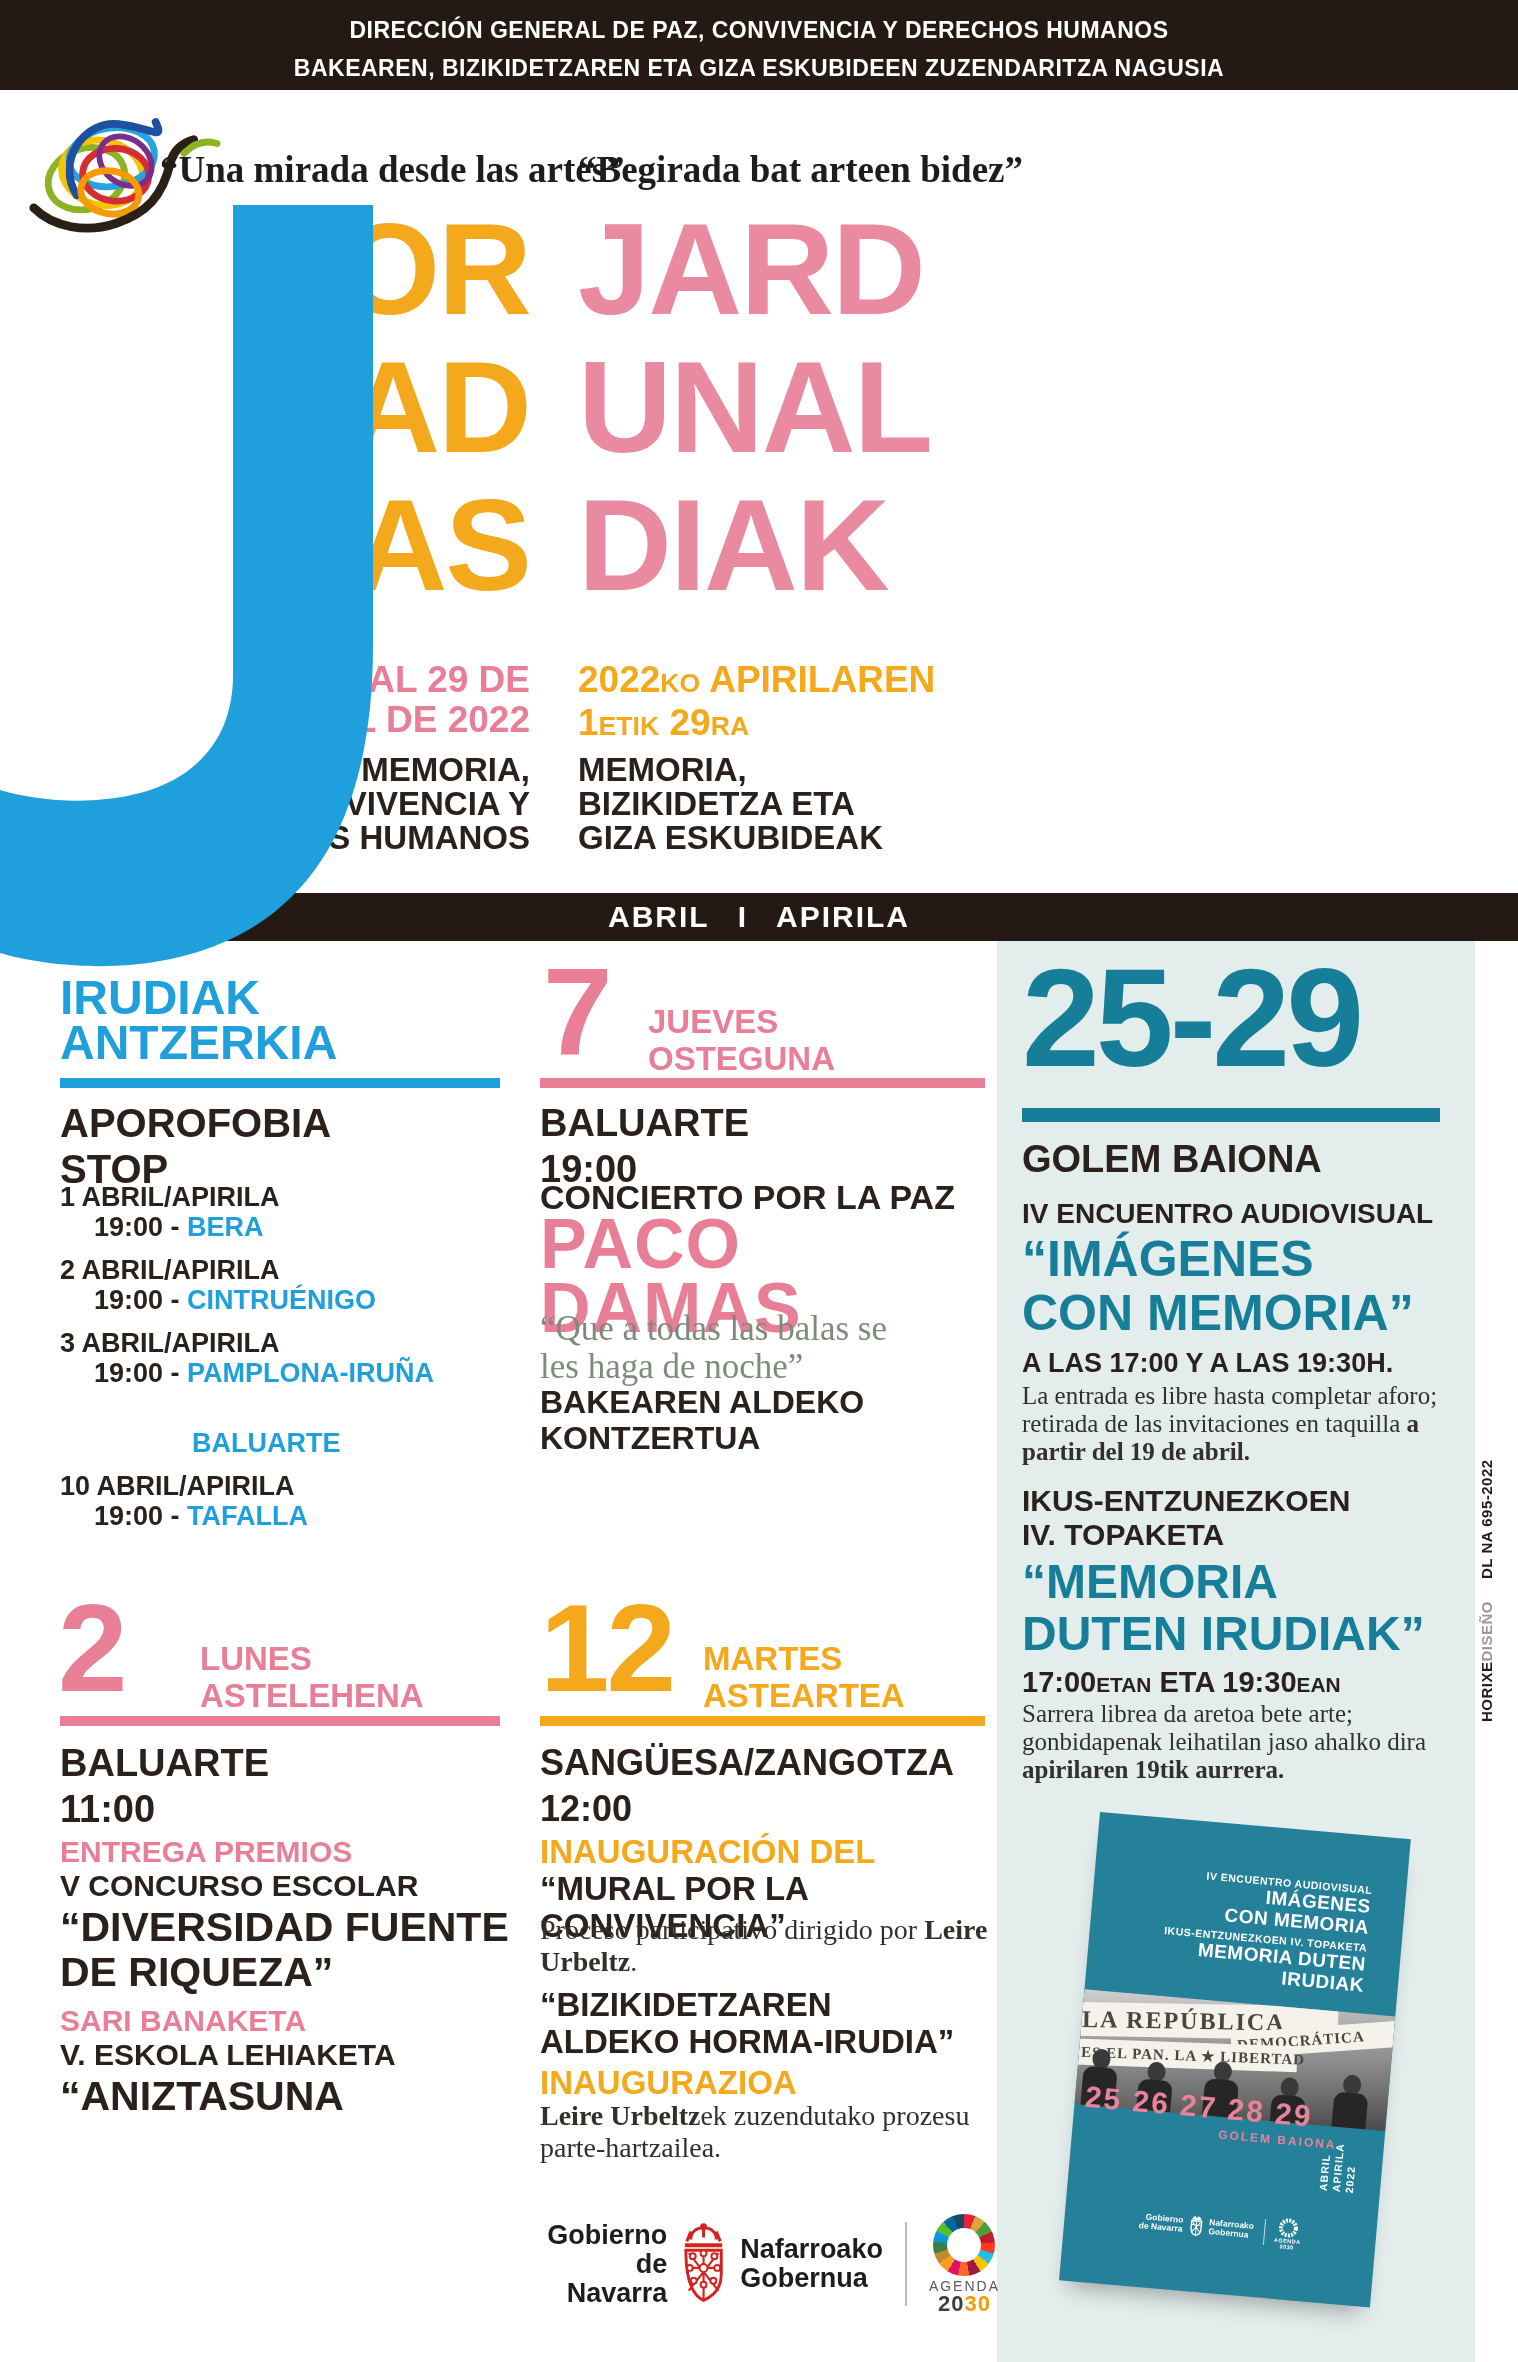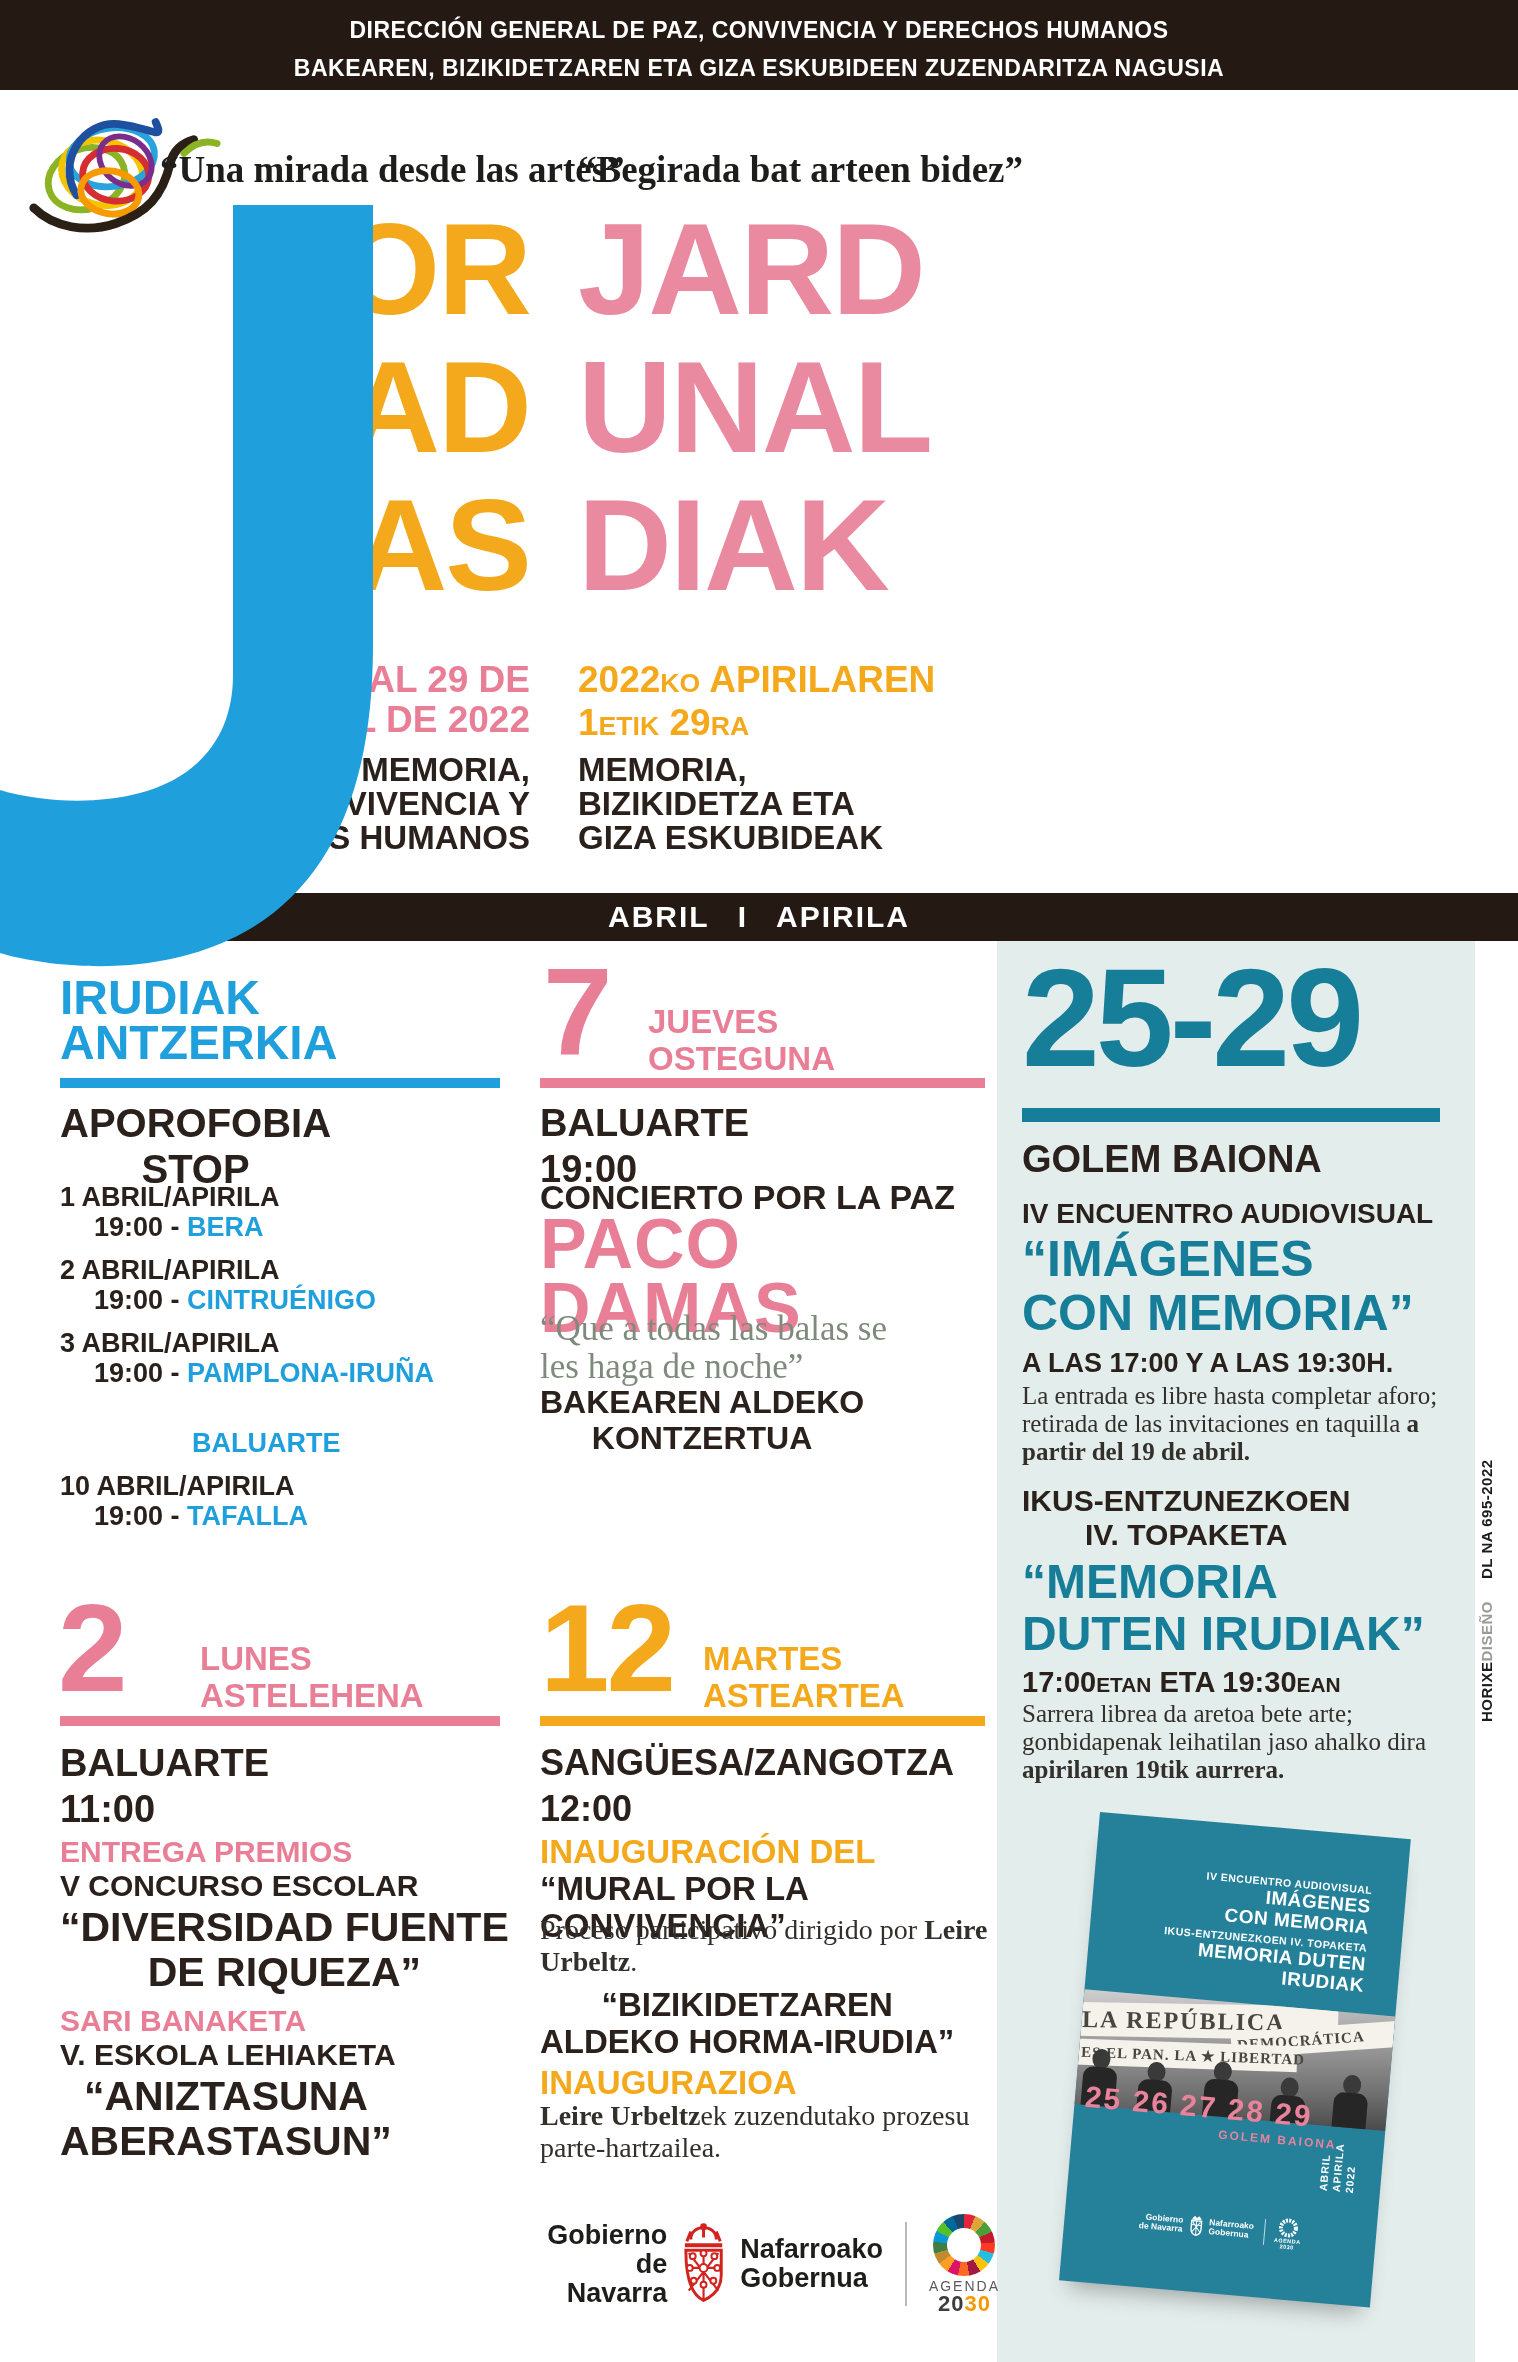--- a/index.html
+++ b/index.html
@@ -34,21 +34,21 @@
   
   .month-bar{left:0;top:893px;width:1518px;height:48px;background:#241a13;color:#fff;z-index:1;
              display:flex;justify-content:center;align-items:center;gap:28px;font-size:30px;font-weight:bold;letter-spacing:2px;}
   
   .panel{left:997px;top:941px;width:478px;height:1421px;background:#e3edeb;z-index:0;}
   
   .rule{height:10px;z-index:3;}
   .num{font-size:125px;font-weight:bold;line-height:100px;letter-spacing:-3px;z-index:3;}
   .daylbl{font-size:33px;font-weight:bold;line-height:37px;z-index:3;}
   .venue{font-size:38px;font-weight:bold;line-height:46px;color:#2a211c;z-index:3;}
-  .h-dark{font-weight:bold;color:#2a211c;z-index:3;text-align:center;}
+  .h-dark{font-weight:bold;color:#2a211c;z-index:3;}
   .pink{color:#e87f97;}.yellow{color:#f4a91c;}.blue{color:#1f9fdc;margin-top:40px;}
   .serif{font-family:"Liberation Serif",serif;color:#33302c;z-index:3;}
   
   .teatro{left:60px;top:975px;font-size:48px;font-weight:bold;line-height:45px;color:#1f9fdc;z-index:3;}
   .rule-blue{left:60px;top:1078px;width:440px;background:#1f9fdc;}
   .aporo{left:60px;top:1100px;font-size:40px;line-height:46px;}
   .sched{left:60px;top:1182px;font-size:27px;font-weight:bold;line-height:30px;z-index:3;}
   .sched .item{margin-bottom:13px;}
   .sched .t{padding-left:34px;}
   .sched .p2{padding-left:132px;}
@@ -254,21 +254,20 @@
   <div class="abs h-dark pink l11a">ENTREGA PREMIOS</div>
   <div class="abs h-dark l11b">V CONCURSO ESCOLAR</div>
   <div class="abs h-dark l11c">
     <div>“DIVERSIDAD FUENTE</div>
     <div>DE RIQUEZA”</div>
   </div>
   <div class="abs h-dark pink l11d">SARI BANAKETA</div>
   <div class="abs h-dark l11e">V. ESKOLA LEHIAKETA</div>
   <div class="abs h-dark l11f">
     <div>“ANIZTASUNA</div>
-    <div>ABERASTASUN”</div>
   </div>
 
   <div class="abs num num7">7</div>
   <div class="abs daylbl d7">
     <div>JUEVES</div>
     <div>OSTEGUNA</div>
   </div>
   <div class="abs rule rule-pink2"></div>
   <div class="abs venue ven7">
     <div>BALUARTE</div>

